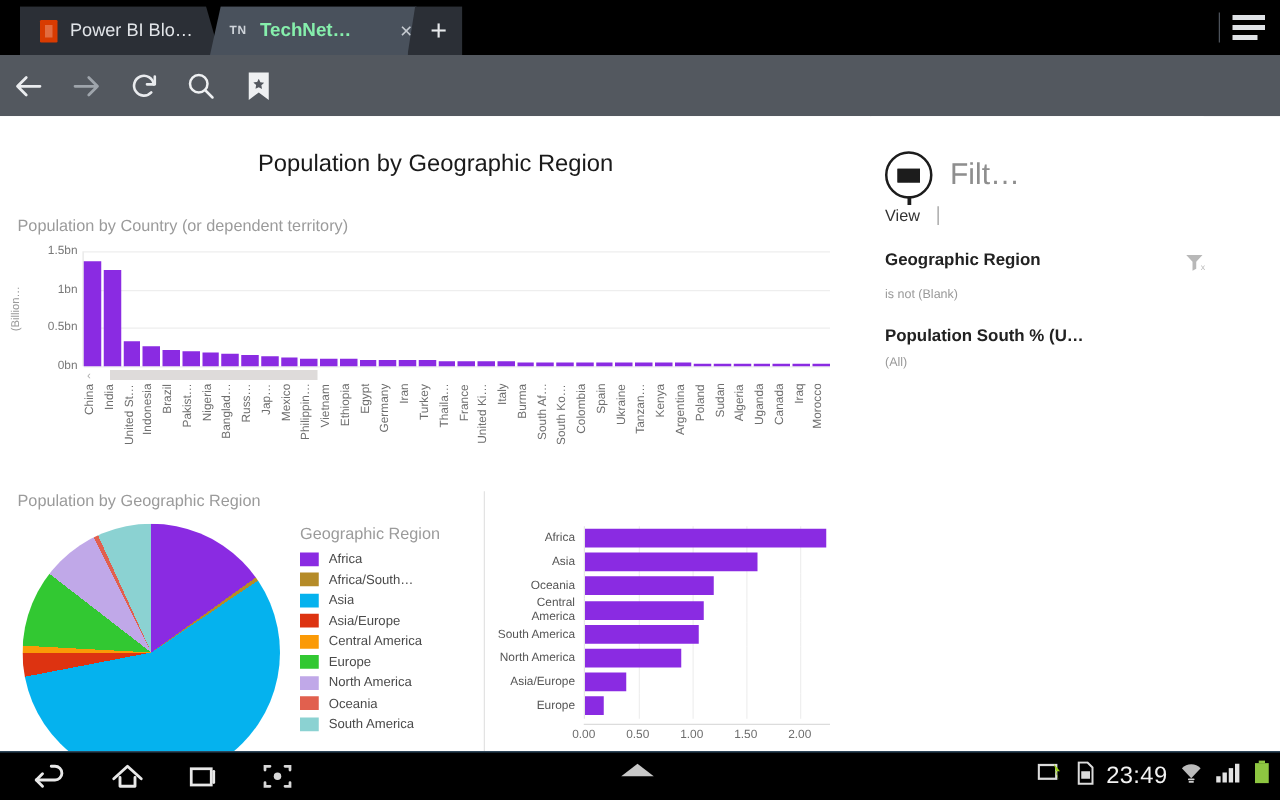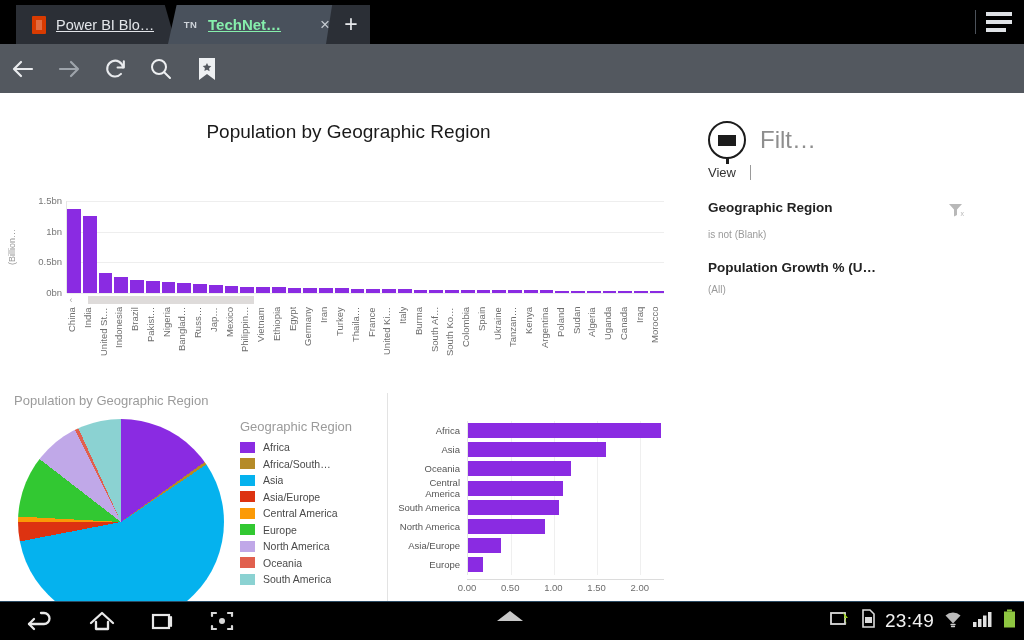--- a/index.html
+++ b/index.html
@@ -42,21 +42,21 @@
     position: relative;
   }
   .tab-fav-powerbi::after {
     content: ""; position: absolute; left: 4px; top: 4px;
     width: 6px; height: 10px; background: #fff; opacity: .25;
   }
   .tab-fav-tn {
     font-size: 9.5px; color: #cfd4da; letter-spacing: .5px; font-weight: bold;
   }
   .tab-title {
-    font-size: 14.5px; white-space: nowrap; overflow: hidden; text-decoration: underline;
+    font-size: 14.5px; white-space: nowrap; overflow: hidden;
   }
   .tab.active .tab-title { font-weight: bold; color: #86efac; font-size: 15px; }
   .tab.inactive .tab-title { color: #e2e5e9; }
   .tab-close {
     margin-left: auto; padding-left: 10px;
     font-size: 17px; color: #c6cbd1; line-height: 1;
   }
   .newtab {
     position: absolute; left: 326px; top: 5px; width: 44px; height: 39px;
     background: #2b2f36;
@@ -279,20 +279,21 @@
         </svg>
     </div>
   </div>
 
   <div class="page">
 
     <div class="report">
       <div class="report-title">Population by Geographic Region</div>
 
       <div class="chart-col">
+        <div class="chart-cap">Population by Country (or dependent territory)</div>
         <div class="colchart-body">
           <div class="yaxis" id="colYAxis">
             <div class="yaxis-title">(Billion…</div>
           <div class="ytick" style="top: 92px;">0bn</div>
               <div class="ytick" style="top: 61.3333px;">0.5bn</div>
               <div class="ytick" style="top: 30.6667px;">1bn</div>
               <div class="ytick" style="top: 0px;">1.5bn</div>
             </div>
           <div class="plot">
             <div id="colGrid">
@@ -562,21 +563,21 @@
           <span class="clear-filter-icon">
             <svg width="18" height="16" viewBox="0 0 18 16">
                 <path d="M1 2h13l-5 5.4V13l-3 1.6V7.4z" fill="#b8b8b8"></path>
                 <text x="12.5" y="14" font-size="7" fill="#b8b8b8" font-family="sans-serif">x</text>
               </svg>
           </span>
         </div>
         <div class="filter-value">is not (Blank)</div>
 
         <div class="filter-field">
-          <span class="filter-field-name">Population Growth % (U…</span>
+          <span class="filter-field-name">Population South % (U…</span>
         </div>
         <div class="filter-value">(All)</div>
       </div>
     </div>
   </div>
 
   <div class="sysbar">
     <div class="sysbar-top"></div>
     <div class="tri-up"></div>
     <div class="sysbtn" style="left:10px;width:60px;">

